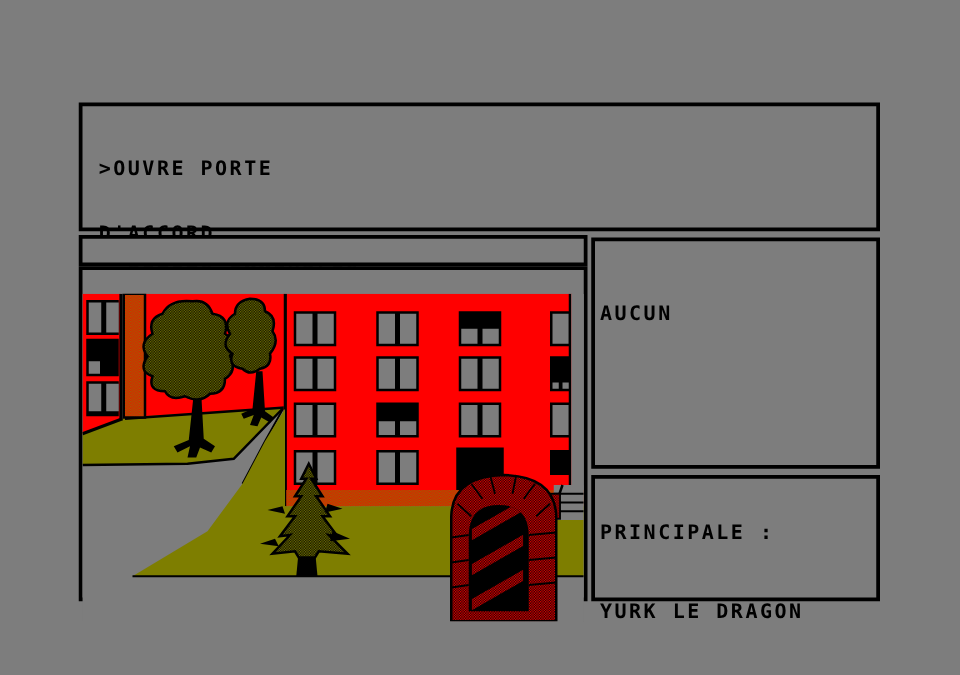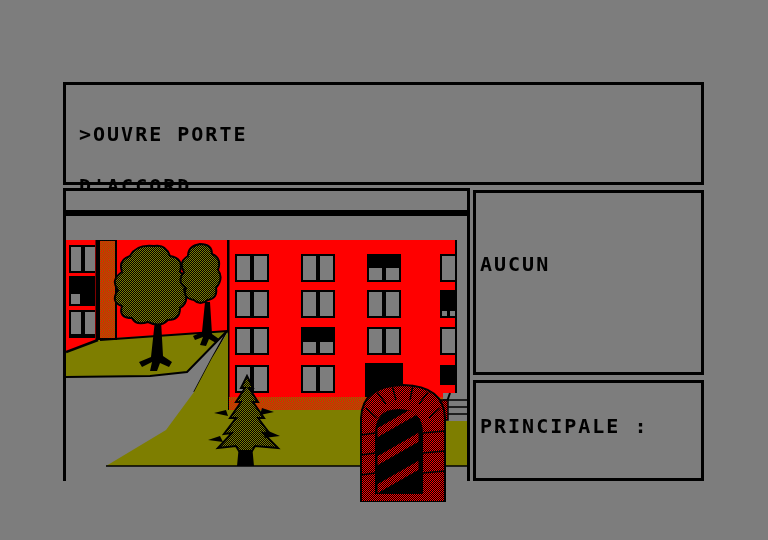--- a/index.html
+++ b/index.html
@@ -9,30 +9,30 @@
     font-family:"DejaVu Sans Mono","Liberation Mono",monospace;
     position:relative;overflow:hidden;
   }
   .panel{
     position:absolute;
     border:3px solid var(--c-ink,#000);
     background:var(--c-bg,#7D7D7D);
     box-sizing:border-box;
     color:var(--c-ink,#000);
     font-weight:bold;
-    font-size:20px;
+    font-size:16px;
     letter-spacing:2px;
     white-space:pre;
   }
   #terminal{left:63px;top:82px;width:641px;height:103px;padding:6px 0 0 13px;line-height:17.4px;}
   #scene-title{left:63px;top:188px;width:407px;height:25px;line-height:18px;padding-left:13px;}
   #scene{left:63px;top:213px;width:407px;height:268px;padding:0;}
   #objects{left:473px;top:190px;width:231px;height:185px;padding:3px 0 0 4px;line-height:16px;}
   #characters{left:473px;top:380px;width:231px;height:101px;padding:3px 0 0 4px;line-height:16px;}
-  .gapline{margin-top:28px;}
+  .gapline{margin-top:15px;}
   svg{display:block;}
 </style>
 </head>
 <body>
 
 <div id="terminal" class="panel">
   <div>&gt;OUVRE PORTE</div>
   <div>D'ACCORD</div>
   <div>&gt;OUEST</div>
   <div>ISSUE(S) PRINCIPALE(S): N,E,O</div>
@@ -225,13 +225,14 @@
   </g>
 </svg>
 </div>
 
 <div id="objects" class="panel">
   <div class="gapline">AUCUN</div>
 </div>
 
 <div id="characters" class="panel">
   <div>PRINCIPALE :</div>
+  <div class="gapline">YURK LE DRAGON</div>
 </div>
 
 </body></html>

